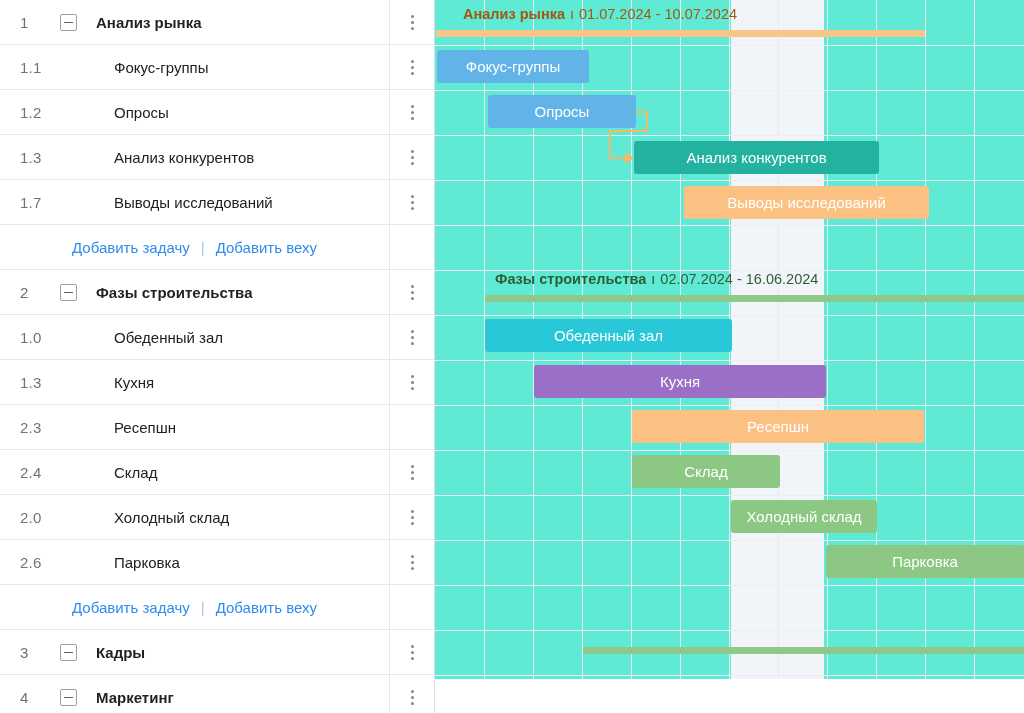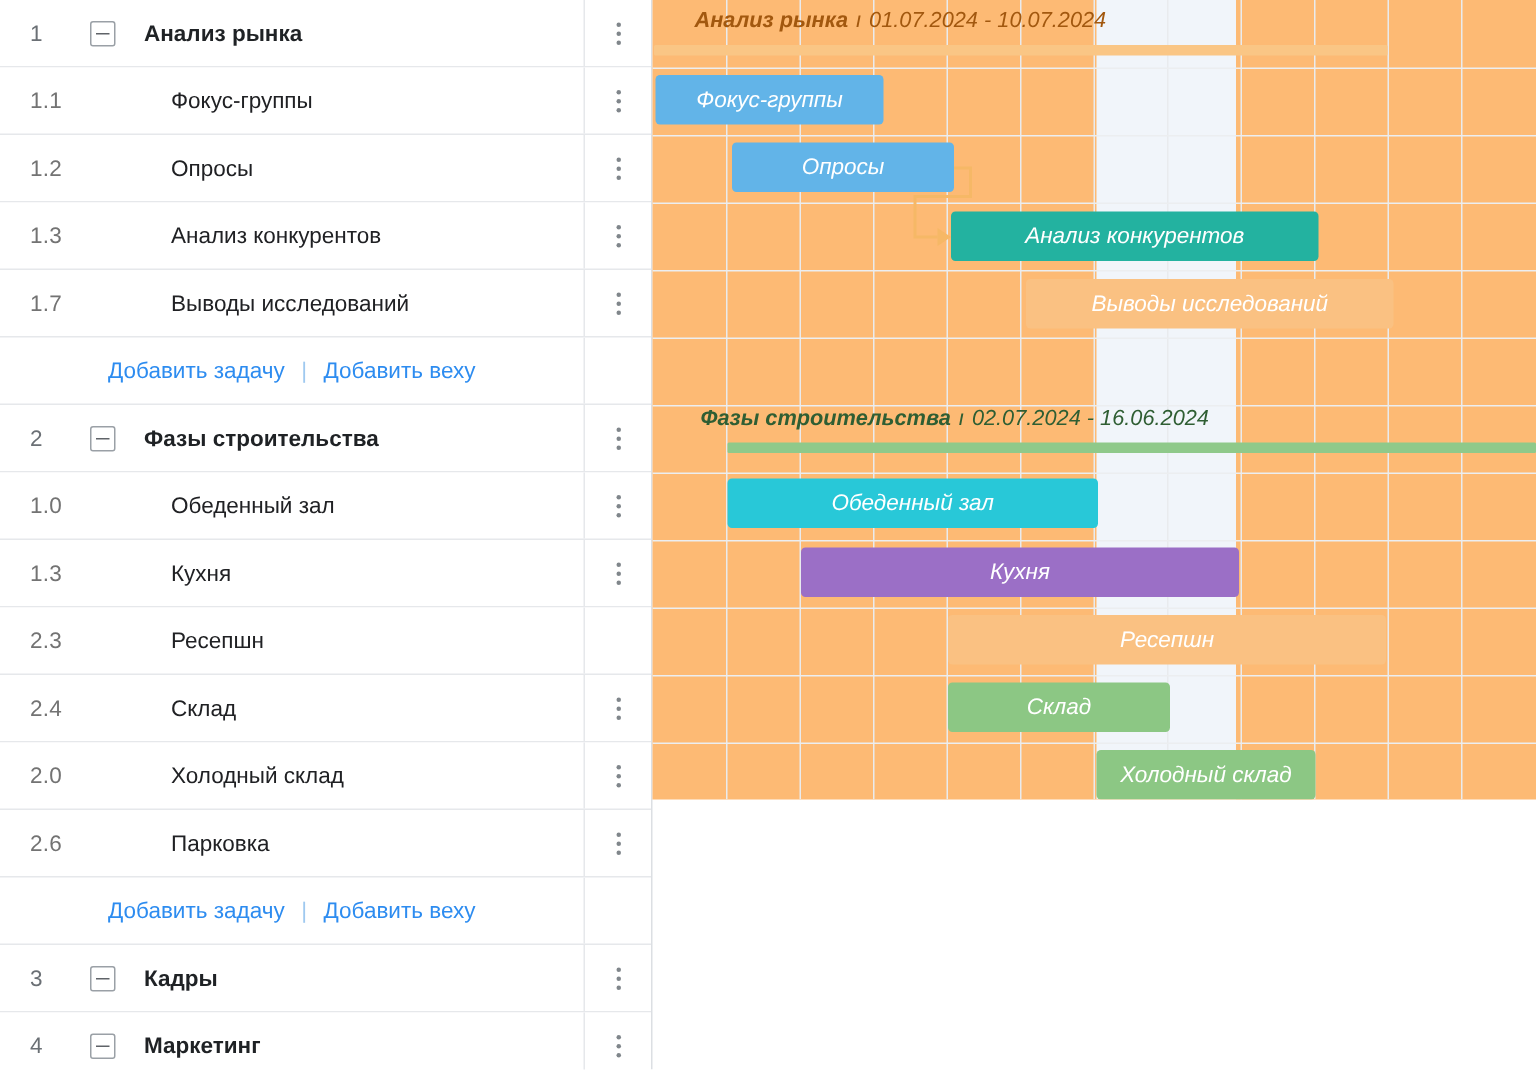--- a/index.html
+++ b/index.html
@@ -84,24 +84,23 @@
     font-size: 15px;
   }
   .add-row .add-menu { flex: 0 0 45px; height: 100%; border-left: 1px solid #e6e8eb; }
   .add-link { color: #2d8cf0; cursor: pointer; white-space: nowrap; }
   .add-sep { color: #9fc9f0; }
 
   
   #timeline {
     position: relative;
     flex: 1 1 auto;
-    height: 533px;
-    background: #fdba74;
+    height: 679px;
+    background: #5eead4;
     overflow: hidden;
-    font-style: italic;
   }
   .vgrid { position: absolute; top: 0; bottom: 0; width: 1px; background: #e9ebee; }
   .weekend { position: absolute; top: 0; bottom: 0; background: #f1f5fa; }
 
   .tl-row-sep { position: absolute; left: 0; right: 0; height: 1px; background: #eceef0; }
 
   .summary-bar {
     position: absolute;
     height: 7px;
     border-radius: 1px;
@@ -341,21 +340,21 @@
       <div class="tl-row-sep" style="top: 540px;"></div>
       <div class="tl-row-sep" style="top: 585px;"></div>
       <div class="tl-row-sep" style="top: 630px;"></div>
       <div class="tl-row-sep" style="top: 675px;"></div>
       <svg class="link-svg" width="589" height="713">
         <path d="M201 112 L212 112 L212 131 L175 131 L175 158 L190 158" fill="none" stroke="#f6b866" stroke-width="2"></path>
         <path d="M190 152 L199 158 L190 164 Z" fill="#f6b866"></path>
       </svg>
       <div class="summary-label" style="left: 28px; top: 6px; color: rgb(162, 88, 15);"><b>Анализ рынка</b><span class="sep">ı</span><span>01.07.2024</span><span> - </span><span>10.07.2024</span></div>
       <div class="summary-bar" style="left: 1px; top: 30px; width: 489px; background: rgb(250, 198, 133);"></div>
-      <div class="summary-label" style="left: 32px; top: 271px; color: rgb(47, 94, 51);"><b>Фазы строительства</b><span class="sep">ı</span><span>02.07.2024</span><span> - </span><span>16.06.2024</span></div>
+      <div class="summary-label" style="left: 60px; top: 271px; color: rgb(47, 94, 51);"><b>Фазы строительства</b><span class="sep">ı</span><span>02.07.2024</span><span> - </span><span>16.06.2024</span></div>
       <div class="summary-bar" style="left: 50px; top: 295px; width: 539px; background: rgb(143, 201, 138);"></div>
       <div class="summary-bar" style="left: 148px; top: 647px; width: 441px; background: rgb(143, 201, 138);"></div>
       <div class="summary-bar" style="left: 247px; top: 701px; width: 342px; background: rgb(143, 201, 138);"></div>
       <div class="bar" style="left: 2px; top: 50px; width: 152px; background: rgb(98, 180, 232);">
         <span>Фокус-группы</span>
       </div>
       <div class="bar" style="left: 53px; top: 95px; width: 148px; background: rgb(98, 180, 232);">
         <span>Опросы</span>
       </div>
       <div class="bar" style="left: 199px; top: 141px; width: 245px; background: rgb(35, 178, 160);">

